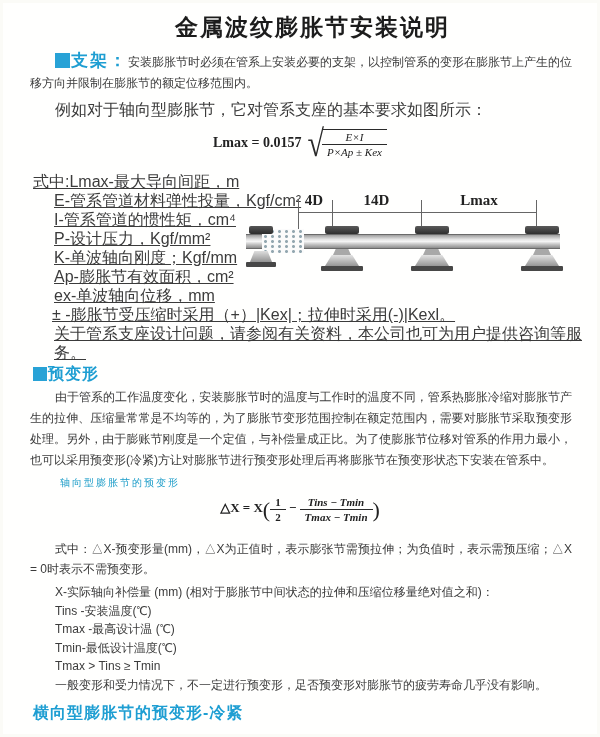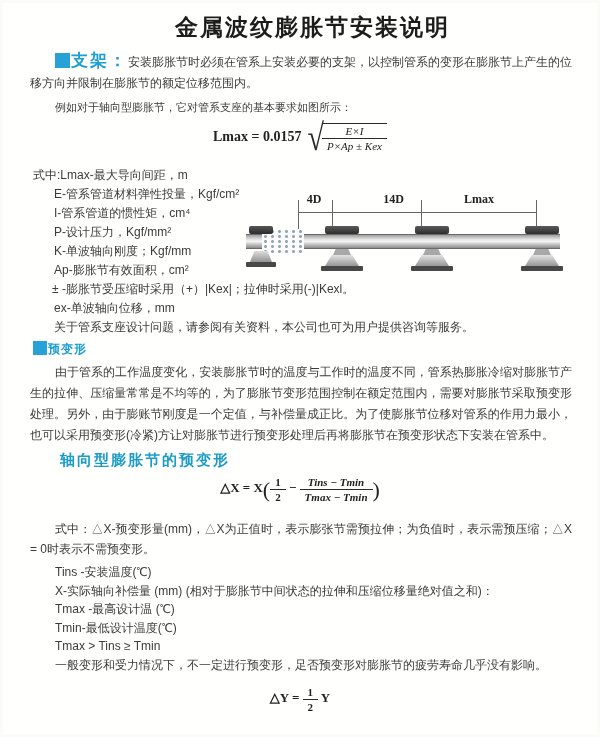--- a/index.html
+++ b/index.html
@@ -25,21 +25,21 @@
     text-align:justify;text-indent:25px;color:#3b3b3b;
   }
   .sq{
     display:inline-block;width:15px;height:15px;background:#28a2d6;
     vertical-align:-2px;margin-right:1px;
   }
   .sec-head-inline{
     color:#1e9ed2;font-size:17px;font-weight:bold;letter-spacing:2px;
     line-height:17px;
   }
-  .p-example{margin:6px 30px 0;font-size:11px;text-indent:25px;}
+  .p-example{margin:6px 30px 0;font-size:16px;text-indent:25px;}
   
   .formula{
     text-align:center;font-family:"Liberation Serif",serif;color:#222;
   }
   .formula1{margin-top:7px;height:38px;}
   .f-bold{font-weight:bold;font-size:14px;vertical-align:middle;}
   .radical{
     display:inline-block;font-size:30px;line-height:1;vertical-align:middle;
     transform:scaleY(1.25);margin:0 -2px 0 6px;color:#2a2a2a;
   }
@@ -51,28 +51,28 @@
   .frac .num,.frac .den{display:block;padding:0 5px;font-size:11px;}
   .frac .num{border-bottom:1px solid #2a2a2a;padding-bottom:1px;}
   .frac .den{padding-top:1px;}
   .it{font-style:italic;}
   .formula2{margin-top:6px;font-weight:bold;font-size:13px;}
   .bigparen{font-size:22px;font-weight:normal;vertical-align:middle;line-height:1;}
   .formula2 .frac .num,.formula2 .frac .den{font-size:11px;}
   .formula3{margin-top:12px;font-weight:bold;font-size:13px;}
   
   .defs{margin-top:6px;}
-  .def-line{margin-left:54px;font-size:12px;line-height:19px;color:#3b3b3b;}
+  .def-line{margin-left:54px;font-size:16px;line-height:19px;color:#3b3b3b;text-decoration:underline;}
   .def-line.lead{margin-left:33px;}
   .def-line.wide{margin-left:52px;}
   
   .diagram{position:absolute;left:246px;top:192px;width:320px;height:96px;}
   .dim-label{
     position:absolute;top:0;height:14px;text-align:center;
-    font-family:"Liberation Serif",serif;font-weight:bold;font-size:12px;color:#222;
+    font-family:"Liberation Serif",serif;font-weight:bold;font-size:15px;color:#222;
   }
   .dim-line{position:absolute;top:20px;height:1px;background:#666;}
   .tick{position:absolute;top:8px;width:1px;height:34px;background:#666;}
   .pipe{
     position:absolute;left:0;top:42px;width:314px;height:13px;
     background:linear-gradient(to bottom,#9e9e9e 0%,#e6e6e6 35%,#f4f4f4 50%,#bdbdbd 75%,#8d8d8d 100%);
     border-top:1px solid #6a6a6a;border-bottom:1px solid #6a6a6a;
   }
   .bellows{
     position:absolute;left:16px;top:37px;width:42px;height:24px;
@@ -109,27 +109,27 @@
   }
   .anchor .base{
     position:absolute;left:0;top:37px;width:30px;height:5px;background:#474747;border-radius:1px;
   }
   
   .sec-head-block{margin:2px 0 0 33px;height:19px;}
   .sq2{
     display:inline-block;width:14px;height:14px;background:#28a2d6;
     vertical-align:-2px;margin-right:1px;
   }
-  .sec-head-text{color:#1e9ed2;font-size:12px;font-weight:bold;letter-spacing:1px;}
+  .sec-head-text{color:#1e9ed2;font-size:16px;font-weight:bold;letter-spacing:1px;}
   .p-body{
     margin:4px 28px 0 30px;font-size:12px;line-height:21px;
     text-align:justify;text-indent:25px;
   }
   .subtitle{
-    margin:5px 0 0 60px;color:#1b9cc8;font-size:15px;font-weight:bold;letter-spacing:2px;
+    margin:5px 0 0 60px;color:#1b9cc8;font-size:10px;font-weight:normal;letter-spacing:2px;
   }
   .p-note{
     margin:16px 28px 0 30px;font-size:12px;line-height:20px;
     text-align:justify;text-indent:25px;
   }
   .items{margin-top:4px;}
   .item-line{margin-left:55px;font-size:12px;line-height:18.5px;}
   .lateral-head{
     margin:9px 0 0 33px;color:#1e9ed2;font-size:16px;font-weight:bold;letter-spacing:1px;
   }
@@ -149,28 +149,28 @@
     <span class="f-bold">Lmax = 0.0157</span><span class="radical">√</span><span class="underroot"><span class="frac it"><span class="num">E×I</span><span class="den">P×Ap ± Kex</span></span></span>
   </div>
 
   <div class="defs">
     <div class="def-line lead">式中:Lmax-最大导向间距，m</div>
     <div class="def-line">E-管系管道材料弹性投量，Kgf/cm²</div>
     <div class="def-line">I-管系管道的惯性矩，cm⁴</div>
     <div class="def-line">P-设计压力，Kgf/mm²</div>
     <div class="def-line">K-单波轴向刚度；Kgf/mm</div>
     <div class="def-line">Ap-膨胀节有效面积，cm²</div>
+    <div class="def-line">ex-单波轴向位移，mm</div>
     <div class="def-line wide">± -膨胀节受压缩时采用（+）|Kex|；拉伸时采用(-)|Kexl。</div>
-    <div class="def-line">ex-单波轴向位移，mm</div>
     <div class="def-line">关于管系支座设计问题，请参阅有关资料，本公司也可为用户提供咨询等服务。</div>
   </div>
 
   <div class="diagram">
     <span class="dim-label" style="left:50px;width:36px;">4D</span>
-    <span class="dim-label" style="left:103px;width:89px;">14D</span>
+    <span class="dim-label" style="left:86px;width:89px;">14D</span>
     <span class="dim-label" style="left:175px;width:116px;">Lmax</span>
     <div class="dim-line" style="left:52px;width:239px;"></div>
     <div class="tick" style="left:52px;"></div>
     <div class="tick" style="left:86px;"></div>
     <div class="tick" style="left:175px;"></div>
     <div class="tick" style="left:290px;"></div>
 
     <div class="pipe"></div>
     <div class="bellows"></div>
 
@@ -208,28 +208,29 @@
 
   <div class="formula formula2">
     <span>△X = X</span><span class="bigparen">(</span><span class="frac"><span class="num">1</span><span class="den">2</span></span>
     <span>−</span>
     <span class="frac it"><span class="num">Tins − Tmin</span><span class="den">Tmax − Tmin</span></span><span class="bigparen">)</span>
   </div>
 
   <p class="p-note">式中：△X-预变形量(mm)，△X为正值时，表示膨张节需预拉伸；为负值时，表示需预压缩；△X = 0时表示不需预变形。</p>
 
   <div class="items">
+    <div class="item-line">X-实际轴向补偿量 (mm) (相对于膨胀节中间状态的拉伸和压缩位移量绝对值之和)：</div>
     <div class="item-line">Tins -安装温度(℃)</div>
-    <div class="item-line">X-实际轴向补偿量 (mm) (相对于膨胀节中间状态的拉伸和压缩位移量绝对值之和)：</div>
     <div class="item-line">Tmax -最高设计温 (℃)</div>
     <div class="item-line">Tmin-最低设计温度(℃)</div>
     <div class="item-line">Tmax &gt; Tins ≥ Tmin</div>
     <div class="item-line">一般变形和受力情况下，不一定进行预变形，足否预变形对膨胀节的疲劳寿命几乎没有影响。</div>
   </div>
 
+  <div class="lateral-head">横向型膨胀节的预变形-冷紧</div>
 
   <div class="formula formula3">
     <span>△Y =</span>
     <span class="frac"><span class="num">1</span><span class="den">2</span></span>
     <span>Y</span>
   </div>
 
 </div>
 
 </body></html>

